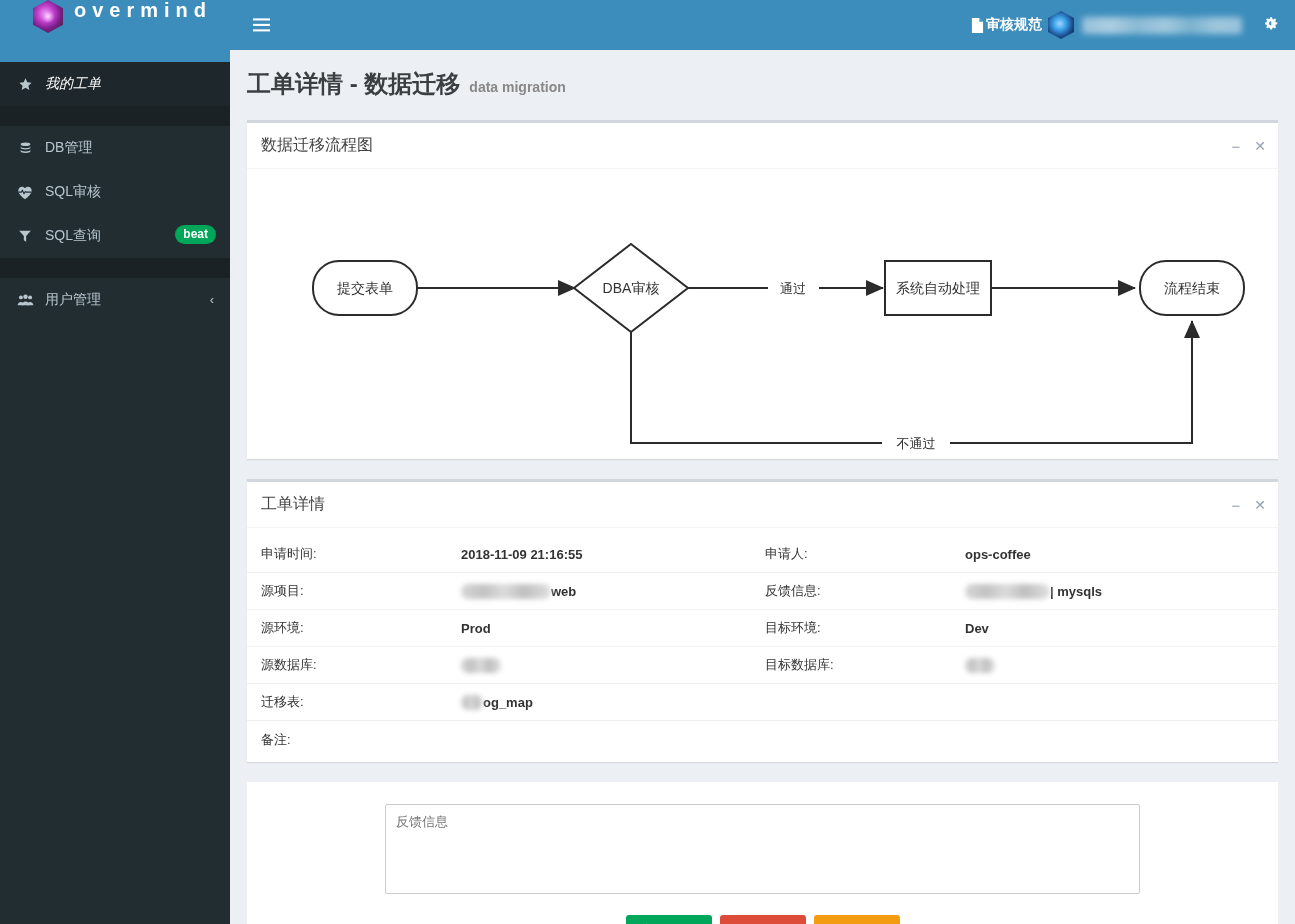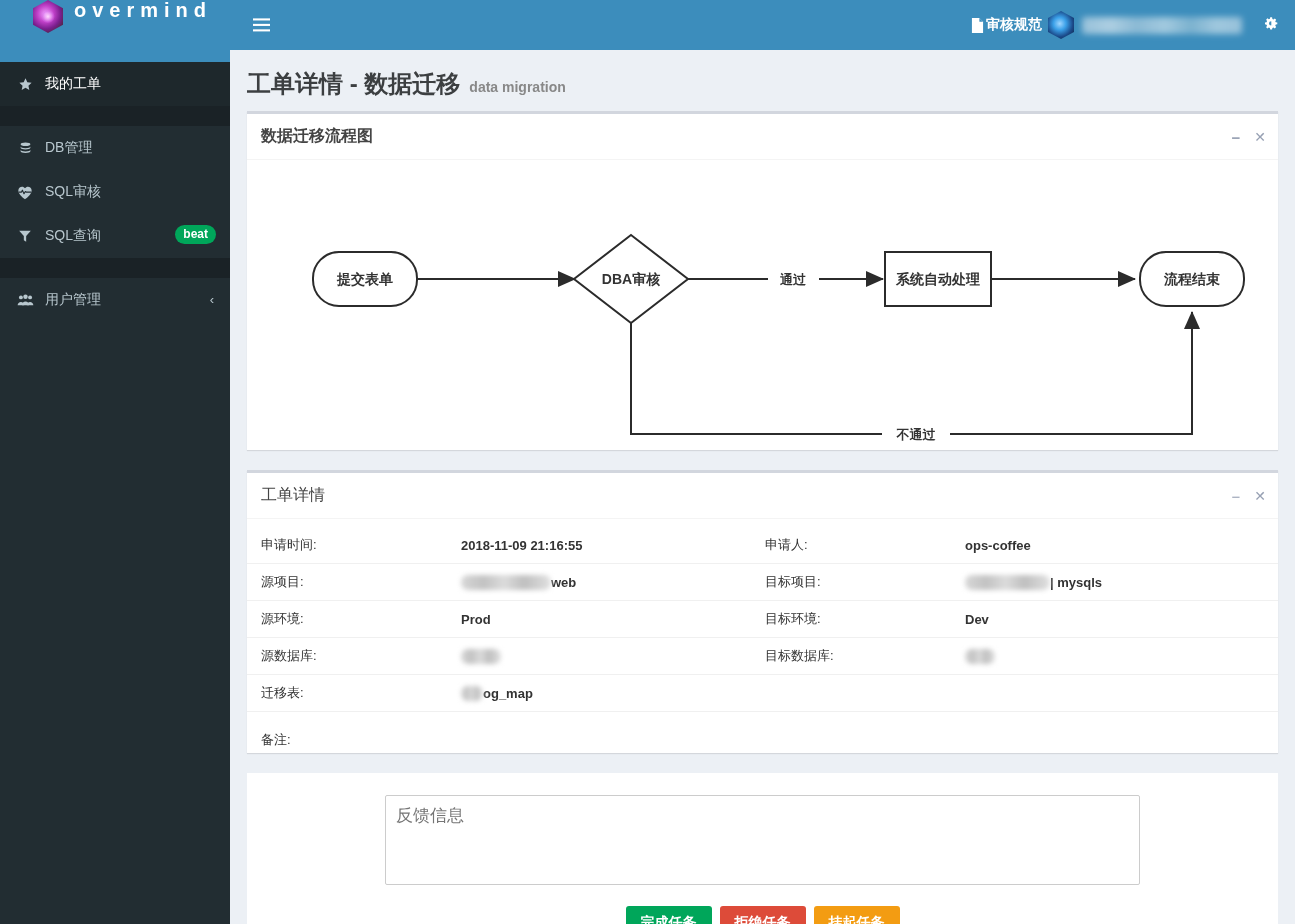--- a/index.html
+++ b/index.html
@@ -37,21 +37,21 @@
   }
 
   .nav-item {
     display:flex; align-items:center; height:44px;
     padding-left:15px; color:#b8c7ce; font-size:14px; position:relative;
   }
   .nav-item .nav-icon {
     width:20px; margin-right:10px; display:flex; align-items:center; justify-content:center;
     color:#b8c7ce; flex:none;
   }
-  .nav-item.active { background:#1e282c; color:#fff; }
+  .nav-item.active { background:#1e282c; color:#fff;font-style:italic; }
   .nav-gap { height:20px; background:#1a2226; }
   .badge-beat {
     position:absolute; right:14px; top:11px;
     background:#00a65a; color:#fff; font-size:12px; font-weight:bold;
     padding:3px 8px; border-radius:10px; line-height:1.1;
   }
   .nav-caret { position:absolute; right:16px; top:14px; color:#b8c7ce; font-size:13px; }
 
   
   #header {
@@ -103,36 +103,36 @@
   .tool-btn.close { font-size:14px; }
 
   
   #flow-body { height:290px; position:relative; }
   #flow-svg { position:absolute; left:0; top:0; }
   .flow-label { font-family:"Liberation Sans","DejaVu Sans",sans-serif; font-size:14px; fill:#333; }
   .flow-edge-label { font-family:"Liberation Sans","DejaVu Sans",sans-serif; font-size:13px; fill:#333; }
 
   
   .detail-row { display:flex; border-bottom:1px solid #f0f0f0; height:37px; align-items:center; }
-  .detail-row:last-child { border-bottom:none;align-items:flex-end; }
+  .detail-row:last-child { border-bottom:none; }
   .d-label { width:214px; padding-left:14px; font-size:13px; color:#333; }
   .d-value { width:290px; font-size:13px; color:#333; font-weight:bold; display:flex; align-items:center; }
   .blur-chip {
     display:inline-block; height:15px; border-radius:7px;
     background:linear-gradient(90deg,#d7d7d7 0%,#c2c2c2 25%,#dcdcdc 48%,#bfbfbf 70%,#e0e0e0 100%);
     filter:blur(2.5px); vertical-align:middle;
   }
   #detail-body { padding:8px 0 4px 0; }
 
   
   #feedback-wrap { margin:0 17px; background:#fff; padding:22px 0 26px 0; }
   #feedback-inner { width:755px; margin:0 auto; }
   #feedback-text {
     width:755px; height:90px; border:1px solid #ccc; border-radius:2px;
-    padding:8px 10px; font-size:17px; color:#555; resize:none;
+    padding:8px 10px; font-size:13px; color:#555; resize:none;
     font-family:"Liberation Sans","DejaVu Sans",sans-serif; outline:none;
     background:#fff;
   }
   #btn-row { display:flex; justify-content:center; gap:8px; margin-top:17px; }
   .act-btn {
     border:none; color:#fff; font-size:14px; font-weight:bold;
     padding:8px 15px; border-radius:3px; cursor:pointer;
     font-family:"Liberation Sans","DejaVu Sans",sans-serif;
   }
 </style>
@@ -237,21 +237,21 @@
   </div>
 </div>
 
 <div id="content">
 
   <div id="page-title">
     <span>工单详情 - 数据迁移</span>
     <span class="sub">data migration</span>
   </div>
 
-  <div class="panel" style="margin-top:11px;font-weight:bold;">
+  <div class="panel" style="margin-top:20px;">
     <div class="panel-head">
       <span class="panel-title">数据迁移流程图</span>
       <span class="panel-tools">
         <span class="tool-btn">−</span>
         <span class="tool-btn close">✕</span>
       </span>
     </div>
     <div id="flow-body">
       <svg id="flow-svg" width="1031" height="290" viewBox="0 0 1031 290">
         <defs>
@@ -305,21 +305,21 @@
           <div class="d-value">
             <span>ops-coffee</span>
           </div>
         </div>
         <div class="detail-row">
           <div class="d-label">源项目:</div>
           <div class="d-value">
             <span class="blur-chip" style="width: 90px;"></span>
             <span>web</span>
           </div>
-          <div class="d-label">目标项目:</div>
+          <div class="d-label">反馈信息:</div>
           <div class="d-value">
             <span class="blur-chip" style="width: 85px;"></span>
             <span>| mysqls</span>
           </div>
         </div>
         <div class="detail-row">
           <div class="d-label">源环境:</div>
           <div class="d-value">
             <span>Prod</span>
           </div>

